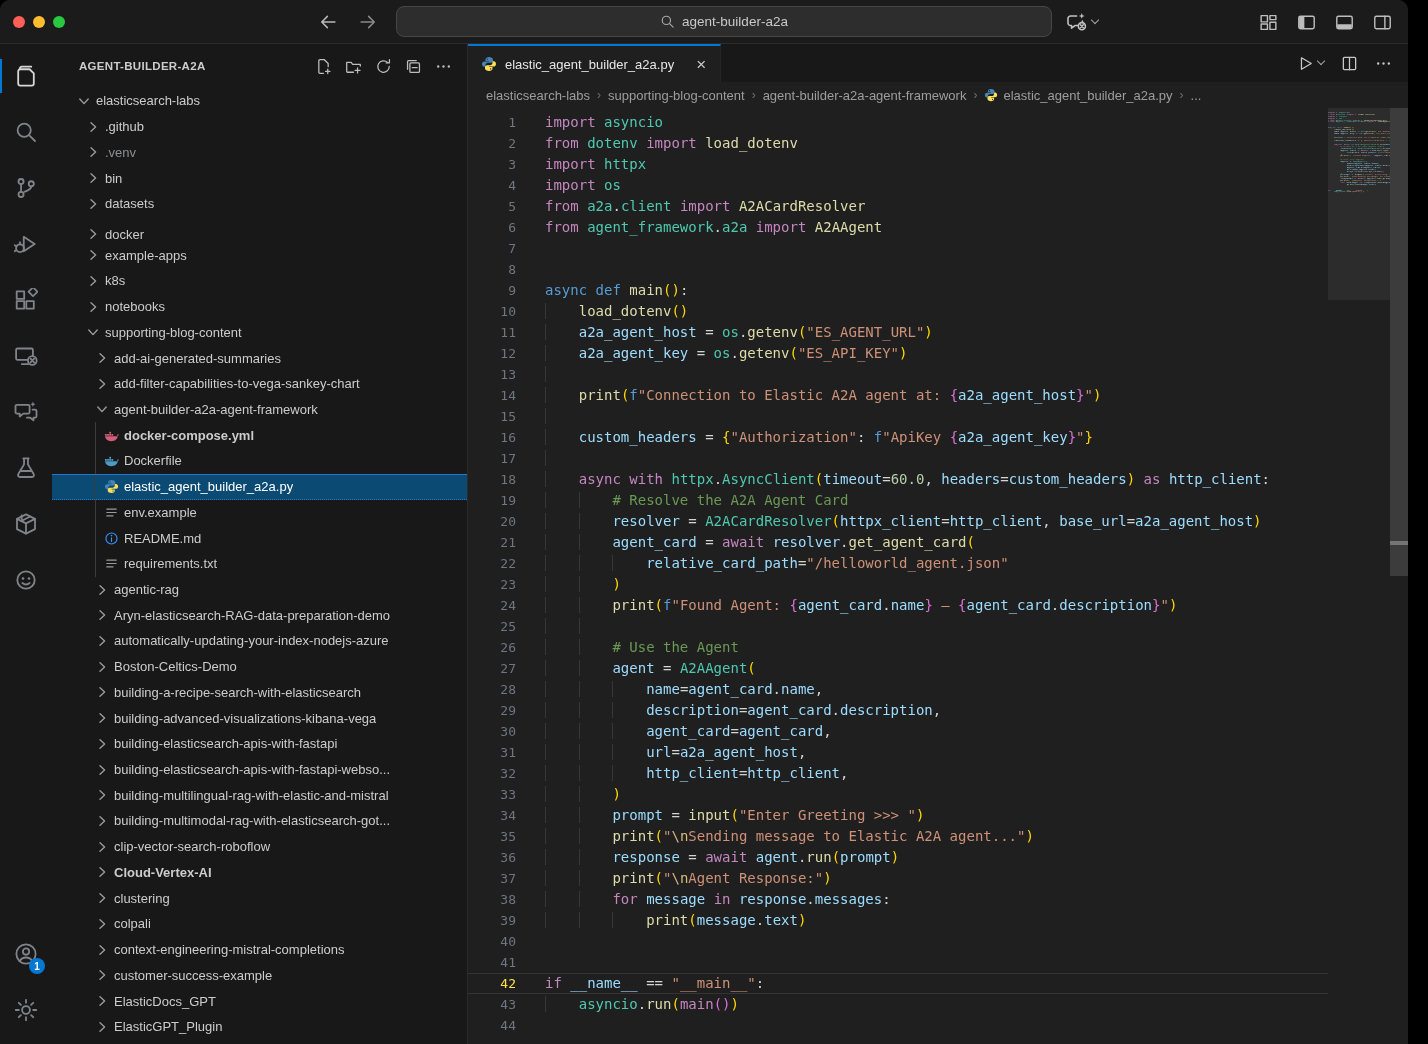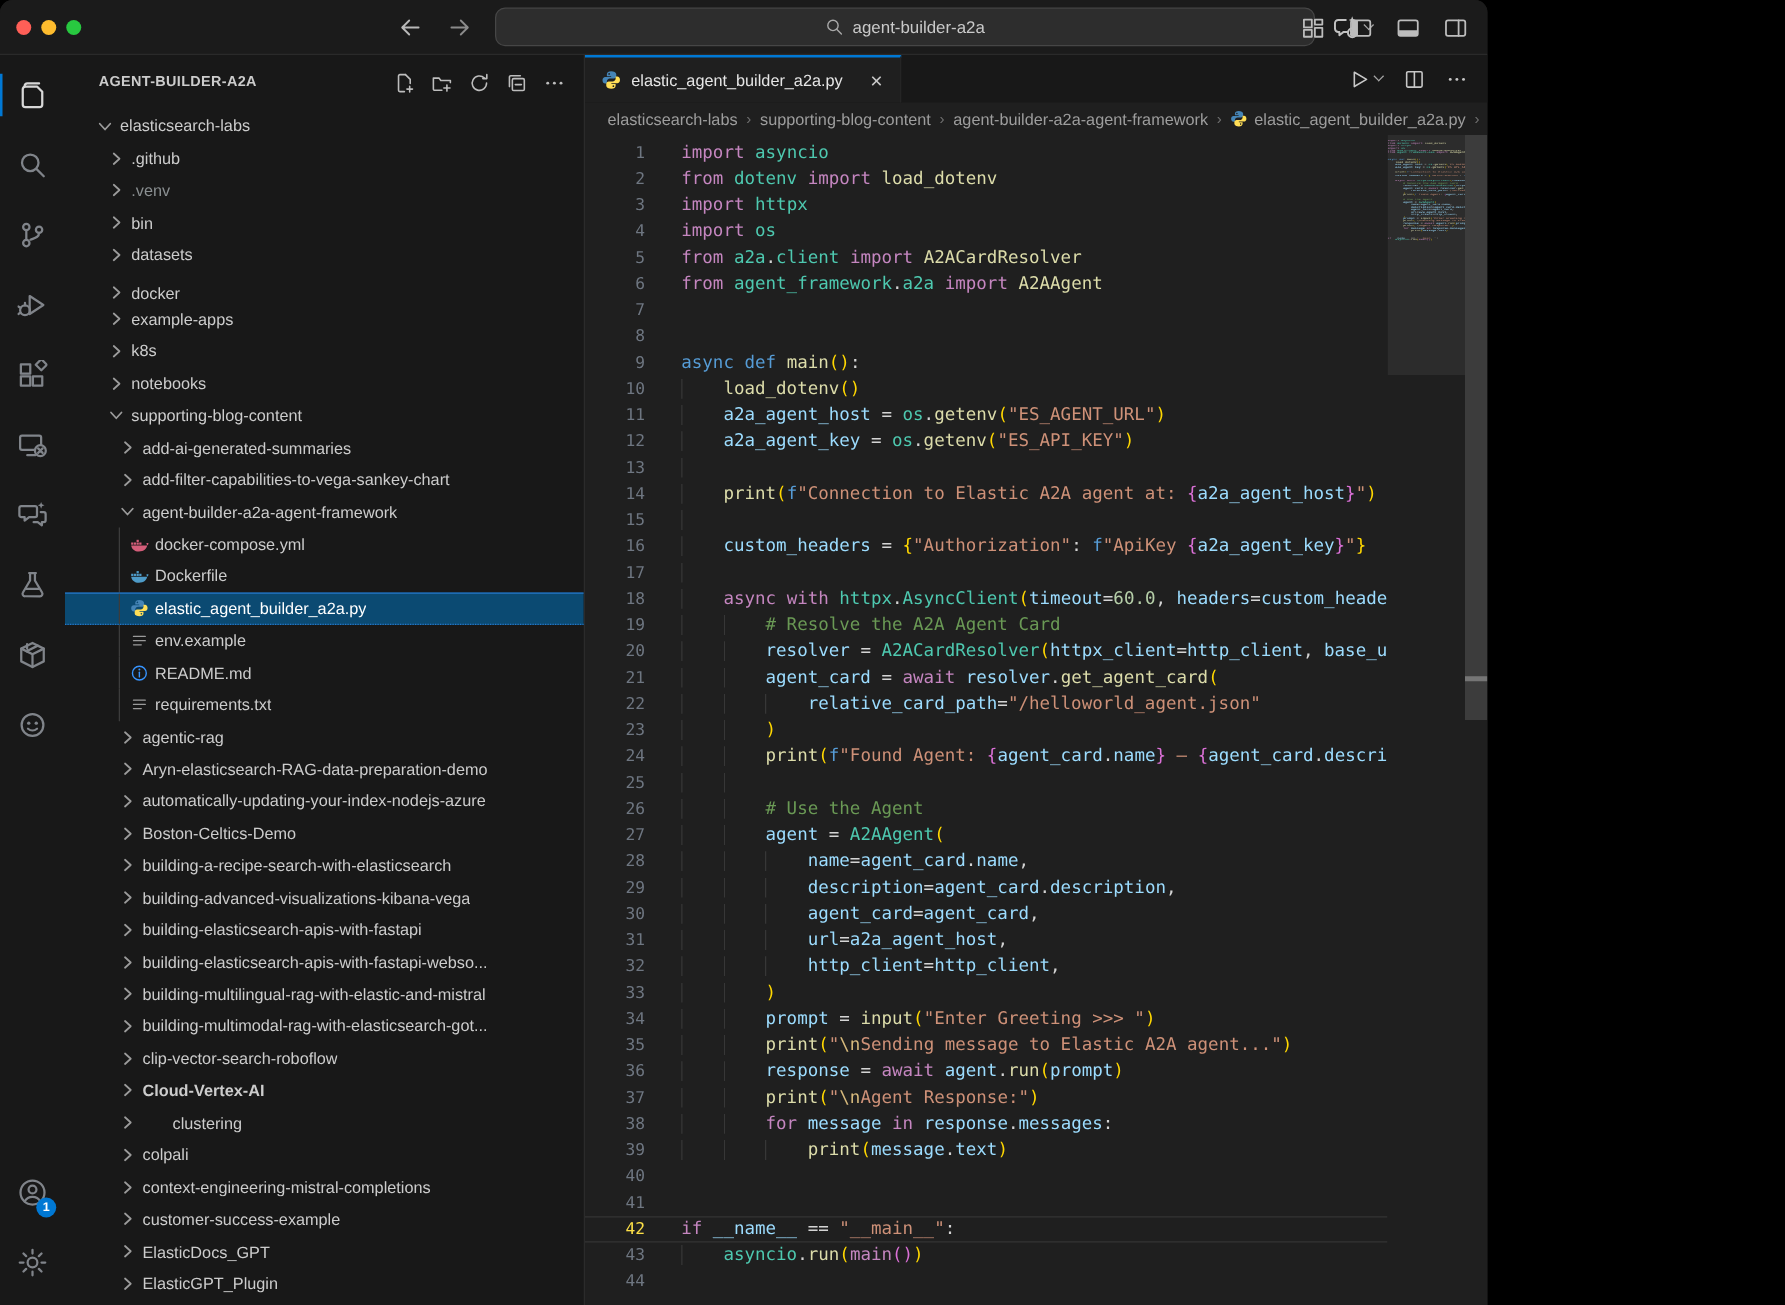--- a/index.html
+++ b/index.html
@@ -1,18 +1,18 @@
 <!DOCTYPE html>
 <html><head>
 <meta charset="utf-8">
 <style>
   * { box-sizing: border-box; }
   html,body { margin:0; padding:0; width:1428px; height:1044px; background:#000; overflow:hidden; }
   body { font-family:"Liberation Sans","DejaVu Sans",sans-serif; -webkit-font-smoothing:antialiased; }
-  .window { width:1190px; height:1044px; border-radius:10px 10px 0 0; overflow:hidden; background:#1f1f1f; display:flex; flex-direction:column; }
+  .window { width:1408px; height:1044px; border-radius:10px 10px 0 0; overflow:hidden; background:#1f1f1f; display:flex; flex-direction:column; }
 
   
   .titlebar { height:44px; flex:none; background:#1b1b1b; border-bottom:1px solid #2a2a2a; position:relative; display:flex; align-items:center; }
   .traffic { display:flex; gap:8px; padding-left:13px; }
   .tl { width:12px; height:12px; border-radius:50%; }
   .nav-arrows { position:absolute; left:318px; top:0; height:44px; display:flex; align-items:center; gap:20px; }
   .nav-btn { width:20px; height:20px; color:#b9b9b9; }
   .nav-btn.dim { color:#8b8b8b; }
   .searchbox { position:absolute; left:396px; top:6px; width:656px; height:31px; background:#2d2d2d; border:1px solid #464646; border-radius:8px; display:flex; align-items:center; justify-content:center; gap:7px; color:#c9c9c9; font-size:13.5px; }
   .searchbox .icon { width:15px; height:15px; color:#a9a9a9; }
@@ -415,21 +415,21 @@
             <span class="lbl">add-filter-capabilities-to-vega-sankey-chart</span>
           </div>
           <div class="trow" style="padding-left: 42px;">
             <span class="tw icon">
               <svg viewBox="0 0 16 16" fill="none" stroke="currentColor" stroke-width="1.2" stroke-linecap="round" stroke-linejoin="round">
                 <path d="M3.8 6l4.2 4.6L12.2 6" stroke-width="1.4"></path>
               </svg>
             </span>
             <span class="lbl">agent-builder-a2a-agent-framework</span>
           </div>
-          <div class="trow guided" style="padding-left: 51px;">
+          <div class="trow guided" style="padding-left: 51px; font-weight: bold;">
             <span class="ficon">
               <span class="icon">
                 <svg viewBox="0 0 16 16" fill="#d45d79">
                   <rect x="1" y="6.4" width="1.9" height="1.9"></rect>
                   <rect x="3.3" y="6.4" width="1.9" height="1.9"></rect>
                   <rect x="5.6" y="6.4" width="1.9" height="1.9"></rect>
                   <rect x="5.6" y="4.1" width="1.9" height="1.9"></rect>
                   <rect x="7.9" y="6.4" width="1.9" height="1.9"></rect>
                   <path d="M13.9 7.2c.6-.4 1.5-.4 2-.2-.1.8-.6 1.5-1.3 1.9H1c.5 3 2.8 5.2 6.6 5.2 4.3 0 6.6-2.3 7.1-5.3z"></path>
                 </svg>
@@ -584,21 +584,21 @@
             <span class="lbl">clip-vector-search-roboflow</span>
           </div>
           <div class="trow" style="padding-left: 42px; font-weight: bold;">
             <span class="tw icon">
               <svg viewBox="0 0 16 16" fill="none" stroke="currentColor" stroke-width="1.2" stroke-linecap="round" stroke-linejoin="round">
                 <path d="M6 3.8l4.6 4.2L6 12.2" stroke-width="1.4"></path>
               </svg>
             </span>
             <span class="lbl">Cloud-Vertex-AI</span>
           </div>
-          <div class="trow" style="padding-left: 42px; gap: 24px;">
+          <div class="trow" style="padding-left: 42px;">
             <span class="tw icon">
               <svg viewBox="0 0 16 16" fill="none" stroke="currentColor" stroke-width="1.2" stroke-linecap="round" stroke-linejoin="round">
                 <path d="M6 3.8l4.6 4.2L6 12.2" stroke-width="1.4"></path>
               </svg>
             </span>
             <span class="lbl">clustering</span>
           </div>
           <div class="trow" style="padding-left: 42px;">
             <span class="tw icon">
               <svg viewBox="0 0 16 16" fill="none" stroke="currentColor" stroke-width="1.2" stroke-linecap="round" stroke-linejoin="round">

